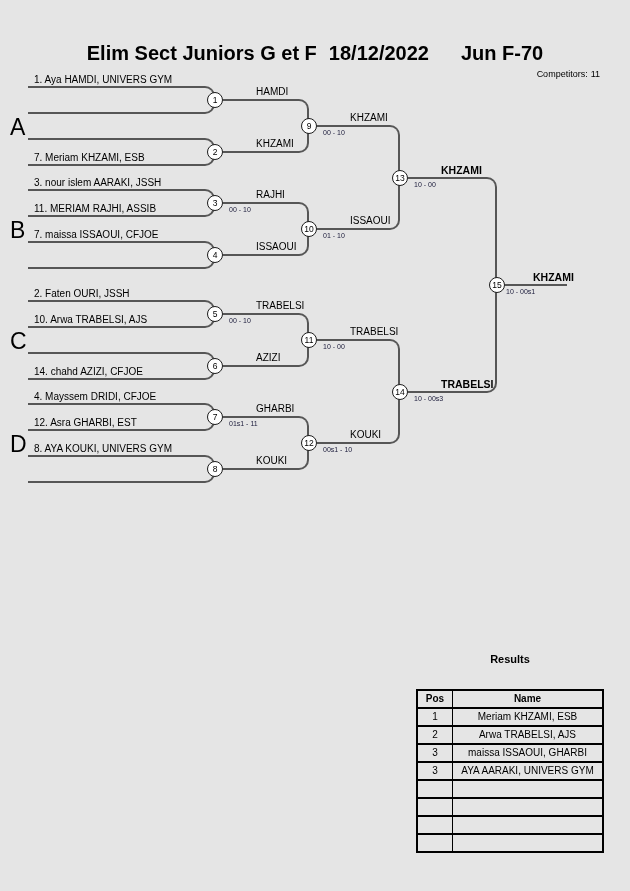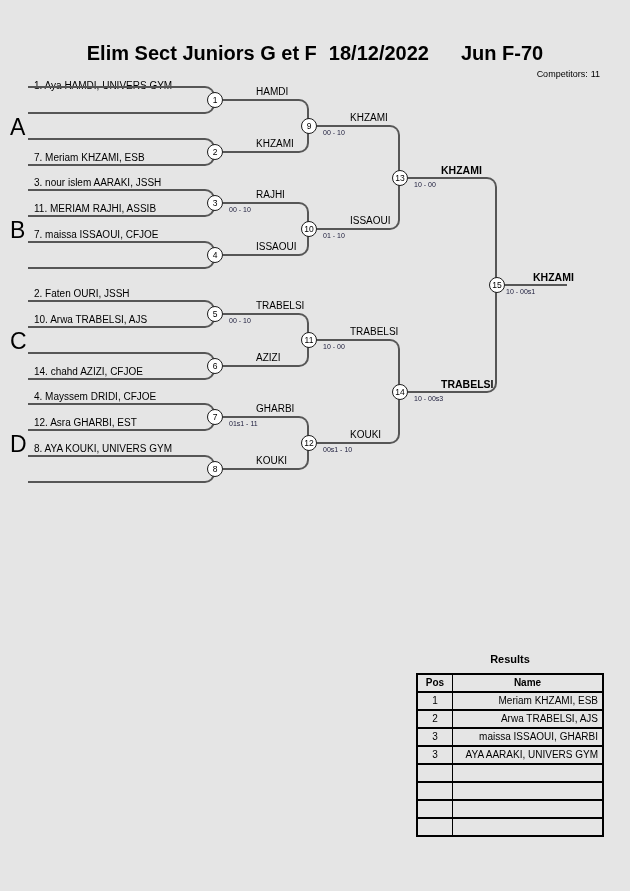--- a/index.html
+++ b/index.html
@@ -21,46 +21,46 @@
         display:flex;align-items:center;justify-content:center;
         font-size:8.5px;line-height:1;}
   .slot-name{position:absolute;font-size:10px;white-space:nowrap;}
   .winner{position:absolute;font-size:10px;white-space:nowrap;padding-left:28px;}
   .winner.bold{font-weight:bold;font-size:10.5px;}
   .score{position:absolute;font-size:7px;color:#1a1a3a;white-space:nowrap;}
   .group-label{position:absolute;font-size:23px;}
   .out-line{position:absolute;height:2px;background:#565656;}
 
   .results{position:absolute;left:416px;top:653px;width:188px;}
-  .results-title{text-align:center;font-weight:bold;font-size:11px;margin-bottom:8px;}
+  .results-title{text-align:center;font-weight:bold;font-size:11px;margin-bottom:24px;}
   table.results-table{border-collapse:collapse;width:188px;border:2px solid #000;table-layout:fixed;}
   .results-table th,.results-table td{
         border-left:1px solid #000;border-right:1px solid #000;
         border-top:2px solid #000;border-bottom:2px solid #000;
         font-size:10px;height:12px;line-height:12px;padding:2px 4px;
         overflow:hidden;white-space:nowrap;}
   .results-table .pos{width:26px;text-align:center;}
   .results-table th{text-align:center;font-weight:bold;}
-  .results-table td.name{text-align:right;}
+  .results-table td.name{text-align:center;}
 </style>
 </head>
 <body>
 
 <div class="page">
 
   <div class="title">
     <span>Elim Sect Juniors G et F</span><span class="t-date">18/12/2022</span><span class="t-cat">Jun F-70</span>
   </div>
 
   <div class="competitors">
     <span>Competitors:</span><span class="cnt">11</span>
   </div>
 
   <div id="bracket">
-      <div class="slot-name" style="left: 34px; top: 80px; text-align: right;">1. Aya HAMDI, UNIVERS GYM</div>
+      <div class="slot-name" style="left: 34px; top: 74px; text-align: right;">1. Aya HAMDI, UNIVERS GYM</div>
       <div class="slot-name" style="left: 34px; top: 152px;">7. Meriam KHZAMI, ESB</div>
       <div class="slot-name" style="left: 34px; top: 177px;">3. nour islem AARAKI, JSSH</div>
       <div class="slot-name" style="left: 34px; top: 203px;">11. MERIAM RAJHI, ASSIB</div>
       <div class="slot-name" style="left: 34px; top: 229px;">7. maissa ISSAOUI, CFJOE</div>
       <div class="slot-name" style="left: 34px; top: 288px;">2. Faten OURI, JSSH</div>
       <div class="slot-name" style="left: 34px; top: 314px;">10. Arwa TRABELSI, AJS</div>
       <div class="slot-name" style="left: 34px; top: 366px;">14. chahd AZIZI, CFJOE</div>
       <div class="slot-name" style="left: 34px; top: 391px;">4. Mayssem DRIDI, CFJOE</div>
       <div class="slot-name" style="left: 34px; top: 417px;">12. Asra GHARBI, EST</div>
       <div class="slot-name" style="left: 34px; top: 443px;">8. AYA KOUKI, UNIVERS GYM</div>

